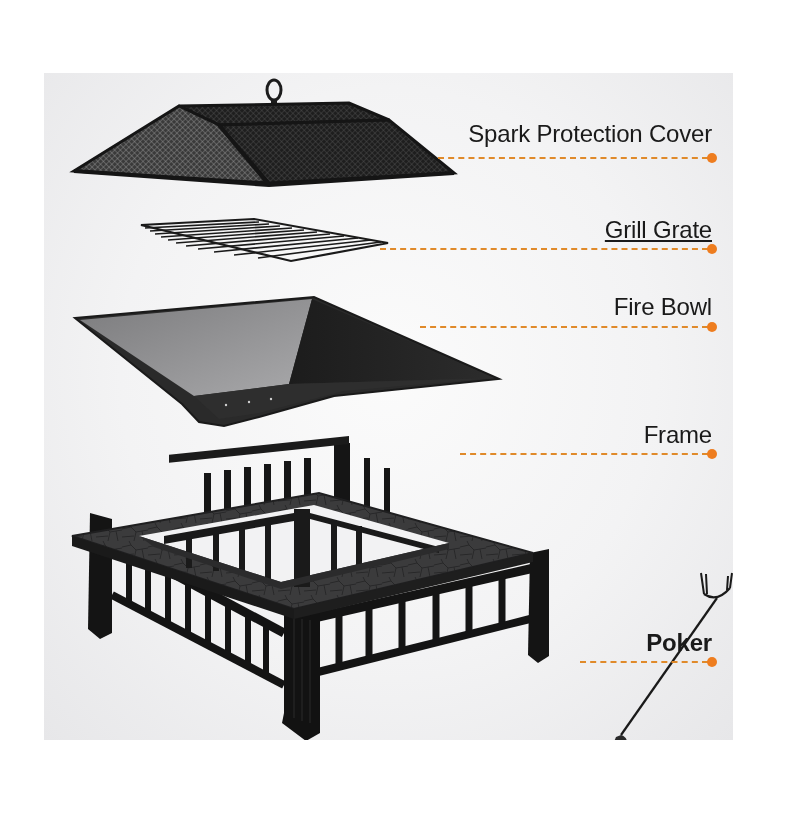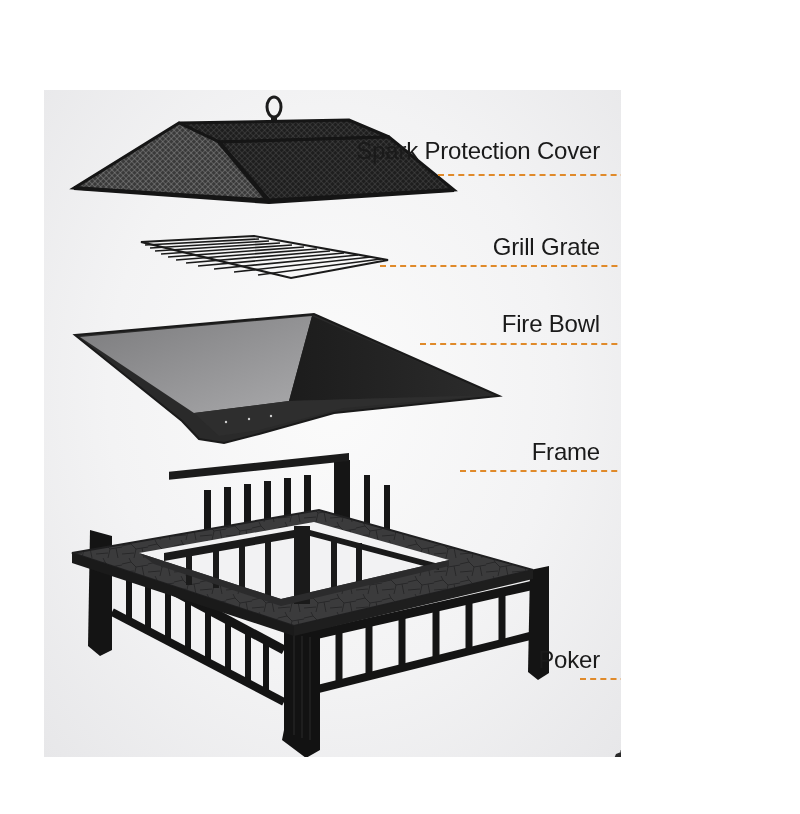--- a/index.html
+++ b/index.html
@@ -1,18 +1,18 @@
 <!DOCTYPE html>
 <html><head>
 <meta charset="utf-8">
 <style>
   html, body { margin: 0; padding: 0; background: #ffffff; }
   body { width: 800px; height: 814px; position: relative; overflow: hidden; font-family: "Liberation Sans", sans-serif; }
   .panel {
-    position: absolute; left: 44px; top: 90px; width: 577px; height: 667px;
+    position: absolute; left: 44px; top: 73px; width: 689px; height: 667px;
     background: radial-gradient(ellipse at 50% 45%, #fbfbfb 0%, #f3f3f4 55%, #e7e7e9 100%);
     overflow: hidden;
   }
   .label {
     position: absolute; right: 21px; color: #1a1a1a; font-size: 24px; letter-spacing: -0.2px;
     white-space: nowrap; text-align: right;
   }
   .leader {
     position: absolute; height: 0; border-top: 2px dashed #e08a2a;
   }
@@ -180,28 +180,28 @@
       <path d="M577 662 Q584 664 583 672 L560 722 Q552 730 548 722 L572 664 Z" fill="#2a2a2a"></path>
       <line x1="575" y1="676" x2="580" y2="679" stroke="#111" stroke-width="1.5"></line>
       <line x1="569" y1="690" x2="574" y2="693" stroke="#111" stroke-width="1.5"></line>
     </g>
   </svg>
 
   <div class="label" style="top:47px;">Spark Protection Cover</div>
   <div class="leader" style="left:394px; width:270px; top:84px;"></div>
   <div class="dot" style="left:663px; top:80px;"></div>
 
-  <div class="label" style="top:143px;">Grill Grate</div>
+  <div class="label" style="top:143px;text-decoration:underline;">Grill Grate</div>
   <div class="leader" style="left:336px; width:328px; top:175px;"></div>
   <div class="dot" style="left:663px; top:171px;"></div>
 
   <div class="label" style="top:220px;">Fire Bowl</div>
   <div class="leader" style="left:376px; width:288px; top:253px;"></div>
   <div class="dot" style="left:663px; top:249px;"></div>
 
   <div class="label" style="top:348px;text-align:center;">Frame</div>
   <div class="leader" style="left:416px; width:248px; top:380px;"></div>
   <div class="dot" style="left:663px; top:376px;"></div>
 
-  <div class="label" style="top:556px;">Poker</div>
+  <div class="label" style="top:556px;font-weight:bold;">Poker</div>
   <div class="leader" style="left:536px; width:128px; top:588px;"></div>
   <div class="dot" style="left:663px; top:584px;"></div>
 </div>
 
 </body></html>

